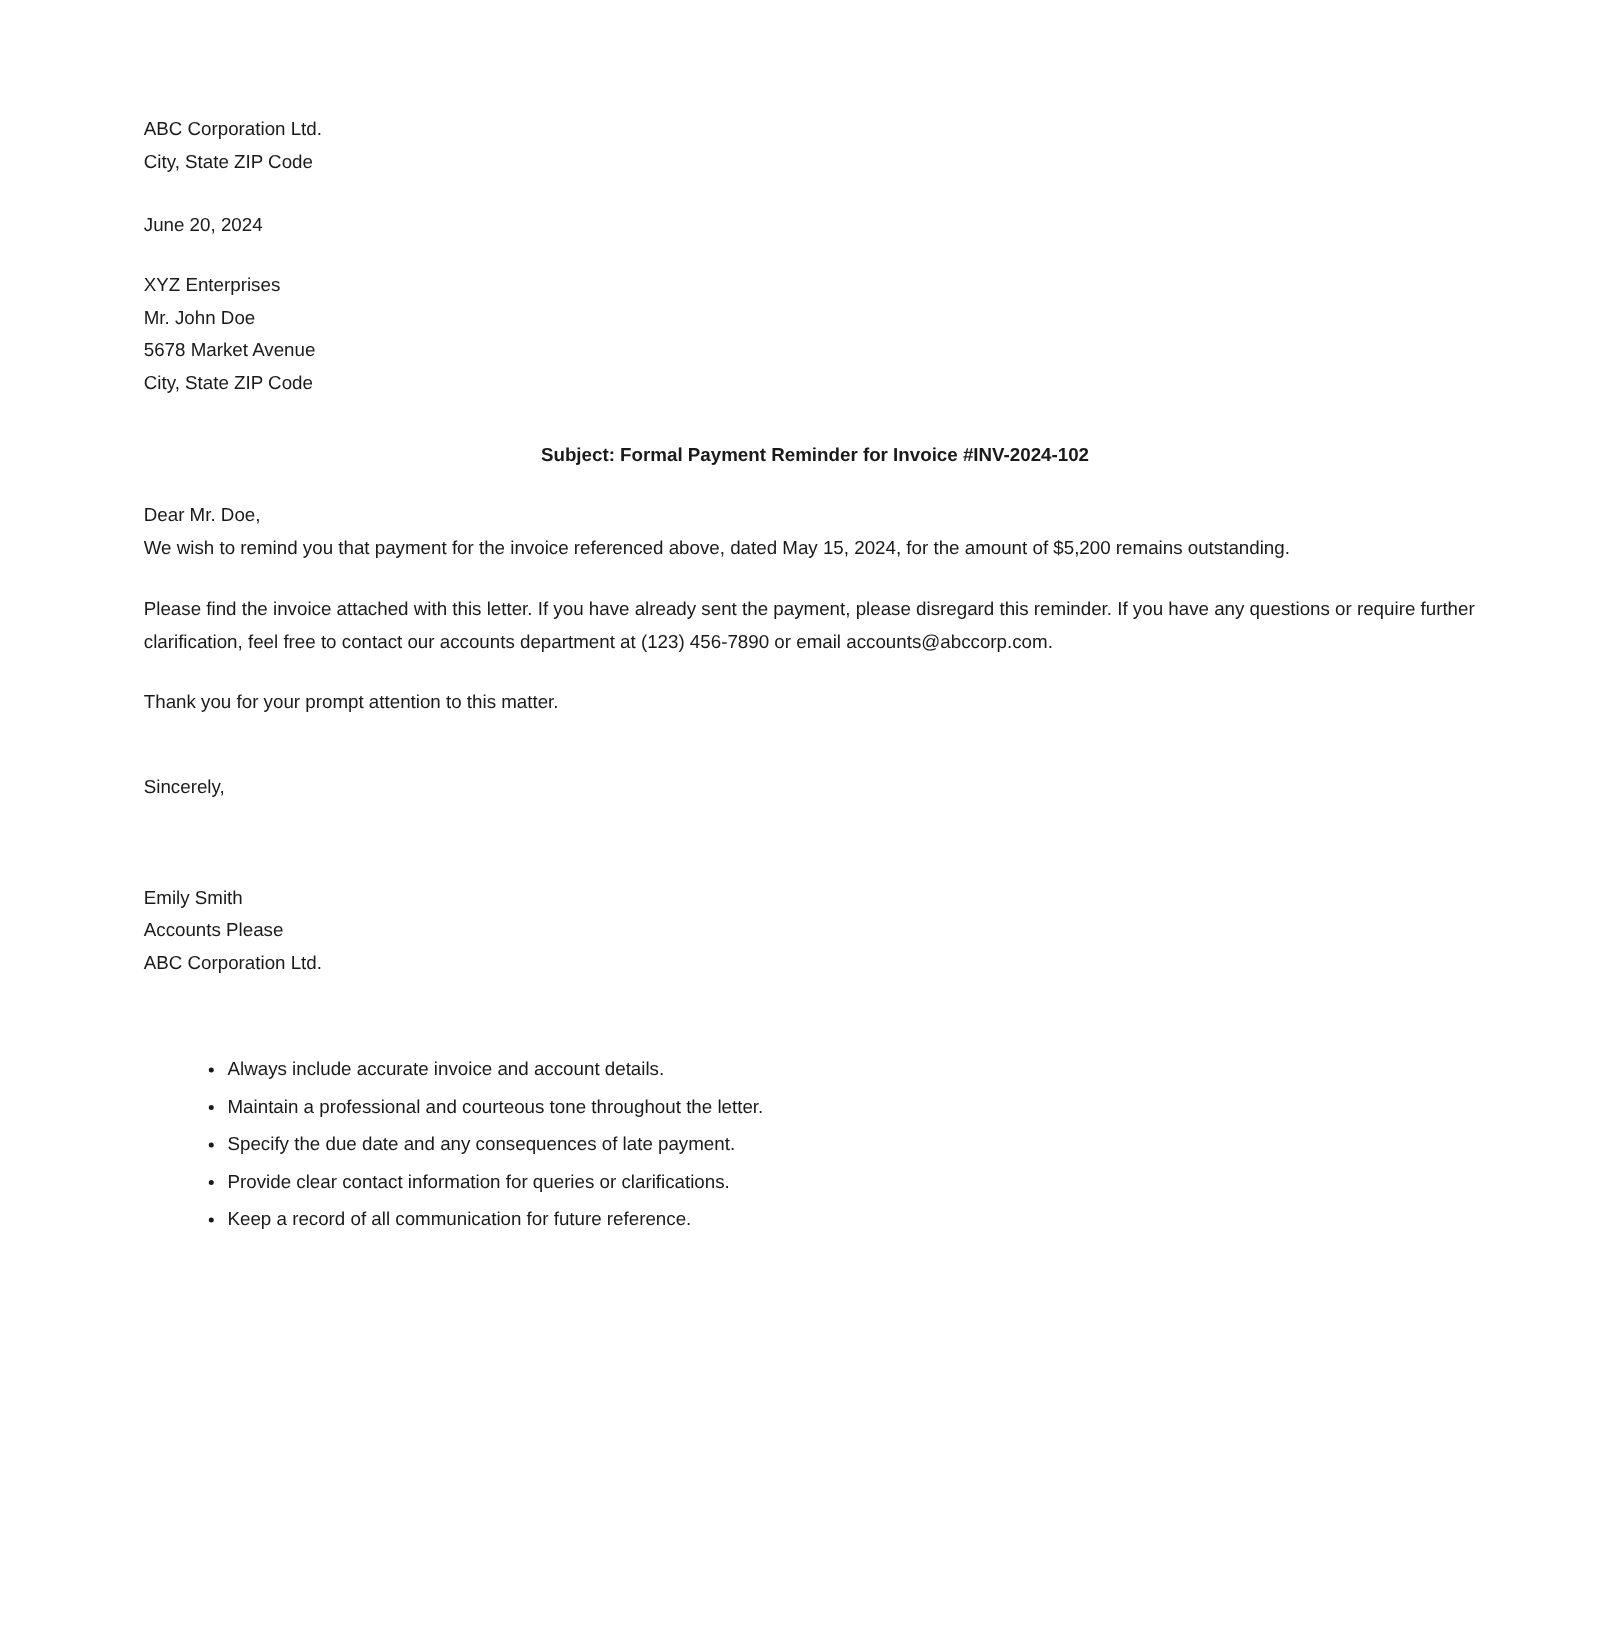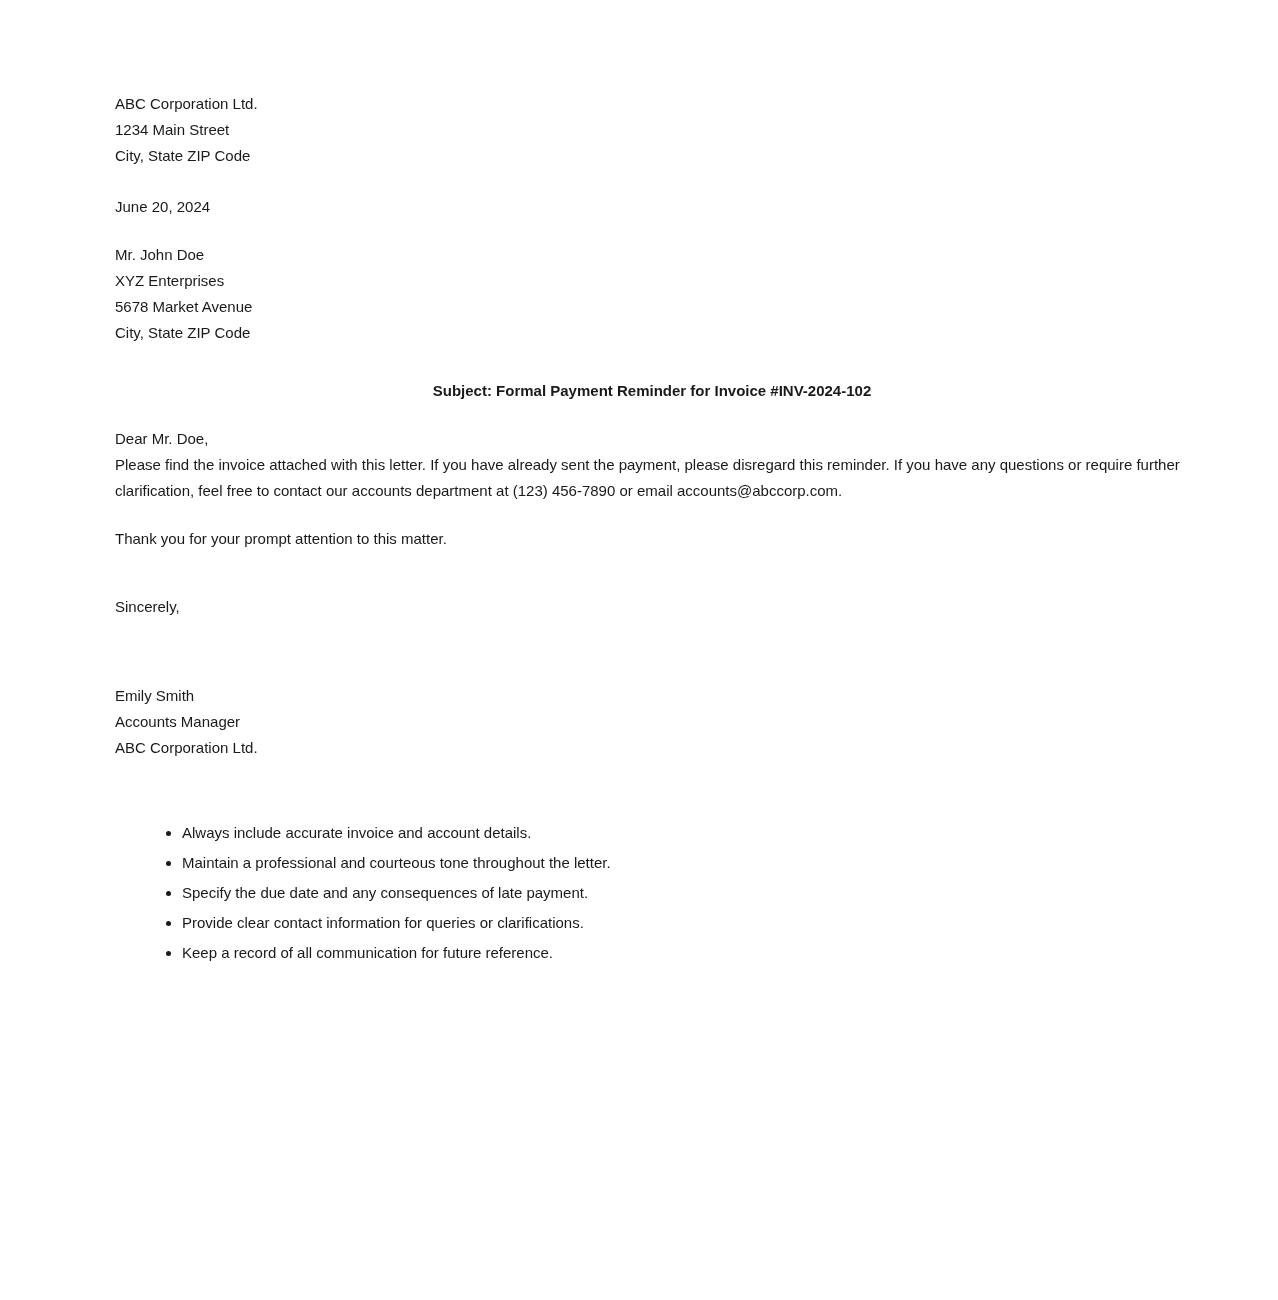--- a/index.html
+++ b/index.html
@@ -43,45 +43,45 @@
     margin-left: 44px;
   }
 </style>
 </head>
 <body>
 
 <div class="page">
 
   <div class="sender-block">
     <div class="line">ABC Corporation Ltd.</div>
-    <div class="line">1234 Main Street</div>
     <div class="line">City, State ZIP Code</div>
   </div>
 
   <div class="date-line">June 20, 2024</div>
 
   <div class="recipient-block">
+    <div class="line">XYZ Enterprises</div>
     <div class="line">Mr. John Doe</div>
-    <div class="line">XYZ Enterprises</div>
     <div class="line">5678 Market Avenue</div>
     <div class="line">City, State ZIP Code</div>
   </div>
 
   <div class="subject-line">Subject: Formal Payment Reminder for Invoice #INV-2024-102</div>
 
   <div class="salutation">Dear Mr. Doe,</div>
 
+  <p class="para-1">We wish to remind you that payment for the invoice referenced above, dated May 15, 2024, for the amount of $5,200 remains outstanding.</p>
   <p class="para-3">Please find the invoice attached with this letter. If you have already sent the payment, please disregard this reminder. If you have any questions or require further clarification, feel free to contact our accounts department at (123) 456-7890 or email accounts@abccorp.com.</p>
   <p class="para-4">Thank you for your prompt attention to this matter.</p>
 
   <div class="closing">Sincerely,</div>
 
   <div class="signature-block">
     <div class="line">Emily Smith</div>
-    <div class="line">Accounts Manager</div>
+    <div class="line">Accounts Please</div>
     <div class="line">ABC Corporation Ltd.</div>
   </div>
 
 
   <ul class="notes-list">
     <li>Always include accurate invoice and account details.</li>
     <li>Maintain a professional and courteous tone throughout the letter.</li>
     <li>Specify the due date and any consequences of late payment.</li>
     <li>Provide clear contact information for queries or clarifications.</li>
     <li>Keep a record of all communication for future reference.</li>

